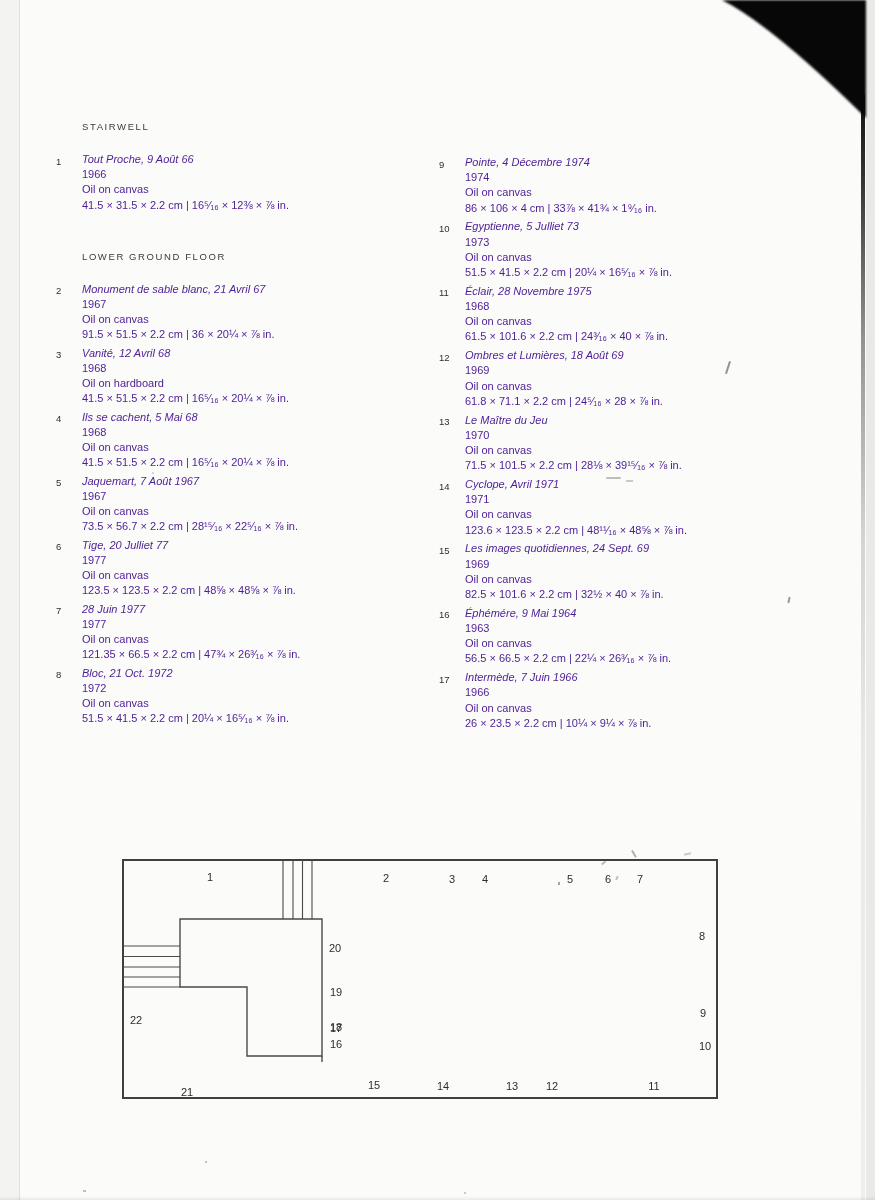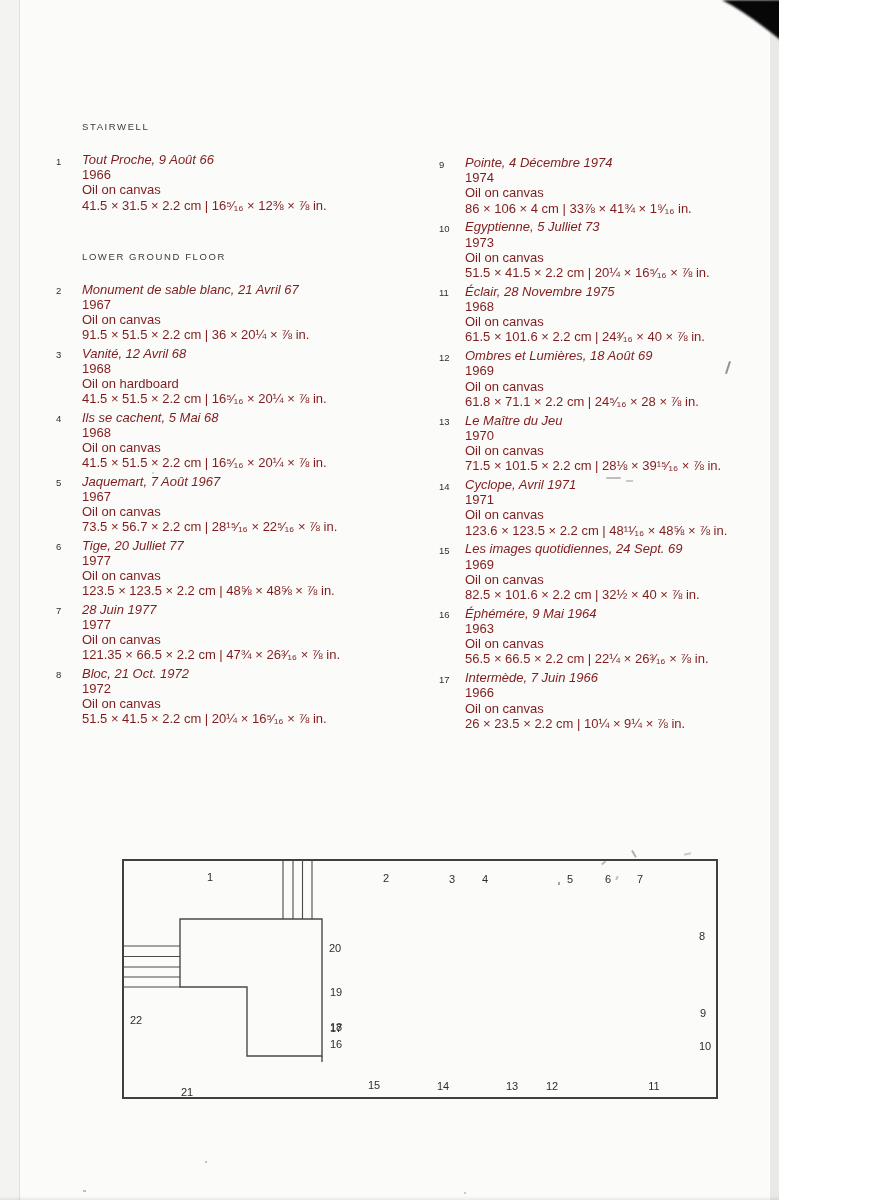--- a/index.html
+++ b/index.html
@@ -2,21 +2,21 @@
 <html><head>
 <meta charset="utf-8">
 <style>
   html,body { margin:0; padding:0; }
   body {
     width:875px; height:1200px;
     font-family:"Liberation Sans", sans-serif;
     background:#ffffff;
   }
   .page {
-    position:relative; width:779px; height:1200px;
+    position:relative; width:875px; height:1200px;
     background:#fbfbfa; overflow:hidden;
   }
   
   .scan-left-strip {
     position:absolute; left:0; top:0; width:19px; height:100%;
     background:#f3f3f1; border-right:1px solid #dfdfdc;
   }
   .scan-right-strip {
     position:absolute; right:0; top:0; width:9px; height:100%;
     background:#e9e9e7;
@@ -42,21 +42,21 @@
     font-size:9.5px; letter-spacing:1.6px; color:#3a3a3a;
     margin:0 0 20px 26px; line-height:11px;
   }
   .sec-h.second { margin-top:38px; }
   .item { display:flex; margin-bottom:3.2px; }
   .col-right .item { margin-bottom:3.6px; }
   .item .no {
     flex:none; width:26px; font-size:9.5px; line-height:15.2px;
     padding-top:1.5px; color:#2e2e2e;
   }
-  .item .body { font-size:13px; line-height:15.2px; color:#7f1d1d; }
+  .item .body { font-size:11px; line-height:15.2px; color:#4c1d95; }
   .item .title { font-style:italic; }
 
   
   .floorplan { position:absolute; left:122px; top:859px; width:596px; height:240px; }
   .floorplan svg { position:absolute; left:0; top:0; }
   .plabel {
     position:absolute; transform:translate(-50%,-50%);
     font-size:11px; color:#2d2d2d; white-space:nowrap;
   }
 

